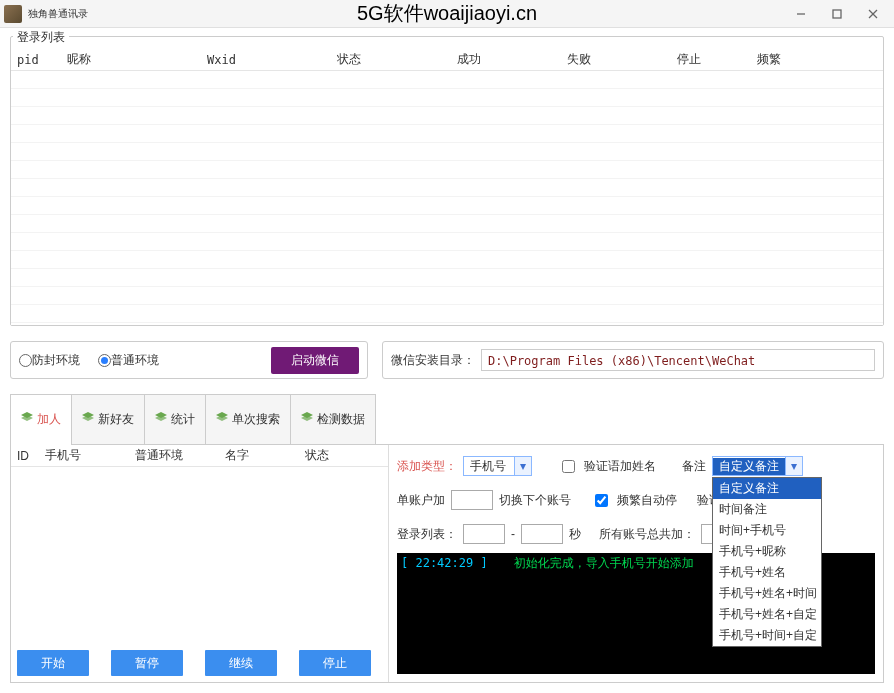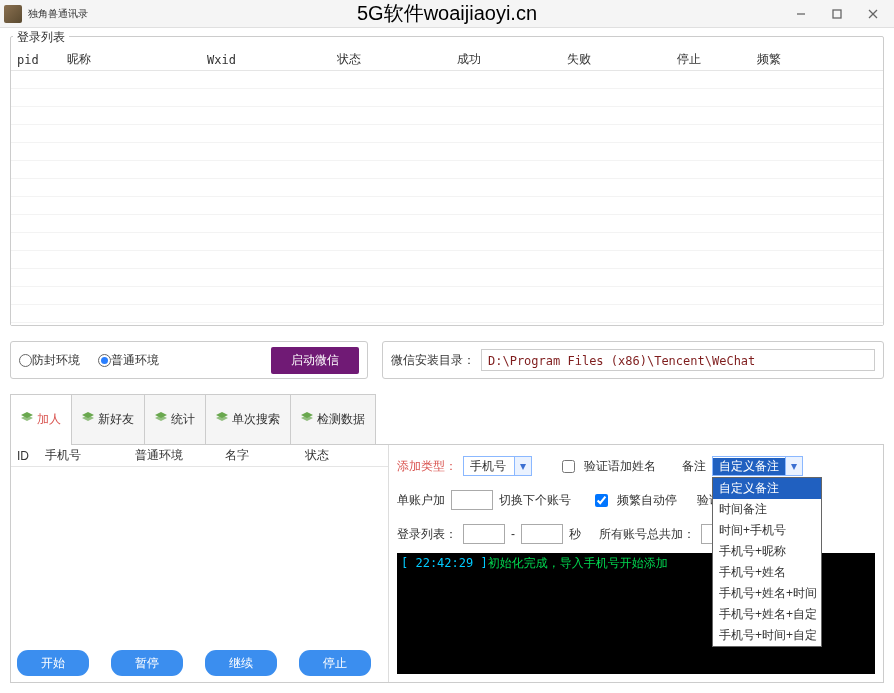--- a/index.html
+++ b/index.html
@@ -200,21 +200,21 @@
   .btnrow {
     display:flex;
     padding: 6px;
     gap: 22px;
   }
   .abtn {
     background:#3b8eef; color:#fff;
     border:none;
     width: 72px; height: 26px;
     font-size:12px; cursor:pointer;
-    border-radius:11px;
+    border-radius:1px;
   }
 
   .rightpane {
     flex:1;
     display:flex;
     flex-direction:column;
     padding: 6px 8px 8px 8px;
     position: relative;
   }
   .formrow {
@@ -273,21 +273,21 @@
     background:#000;
     margin-top:4px;
     font-family: Consolas, monospace;
     font-size:12px;
     padding: 2px 4px;
     overflow-x:auto;
     overflow-y:auto;
     white-space:nowrap;
   }
   .console .ts { color:#00caff; }
-  .console .msg { color:#00d64f; }
+  .console .msg { color:#00d64f;margin-left:26px; }
 </style>
 </head>
 <body>
 
 <div class="titlebar">
   <div class="app-icon"></div>
   <div class="title">独角兽通讯录</div>
   <div class="watermark">5G软件woaijiaoyi.cn</div>
   <div class="winbtns">
     <div class="winbtn">

